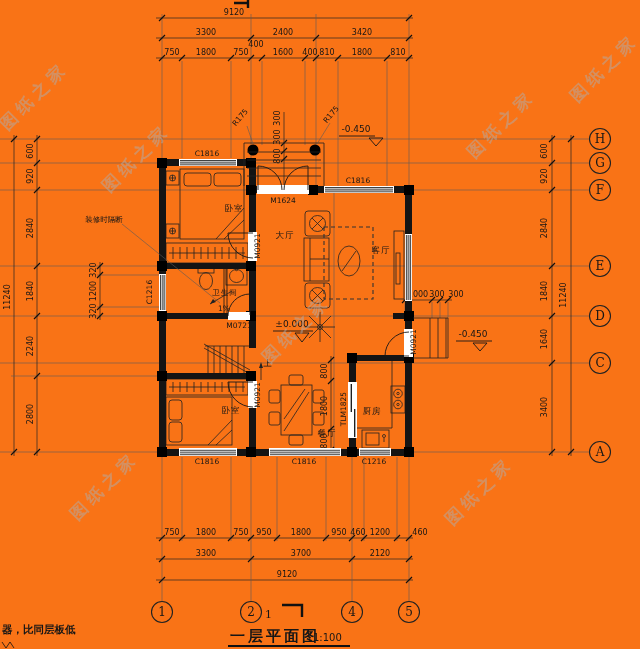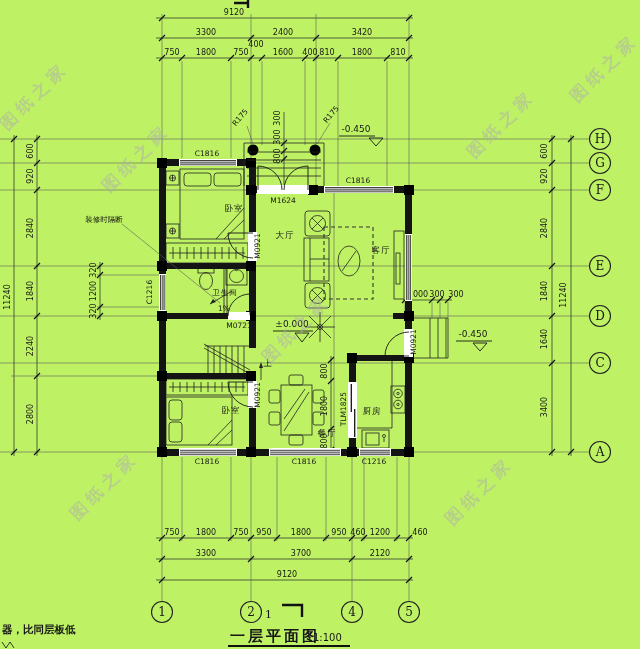--- a/index.html
+++ b/index.html
@@ -1,16 +1,16 @@
 <!DOCTYPE html>
 <html><head>
 <meta charset="utf-8">
 <style>
   html,body{margin:0;padding:0;background:#fff;}
-  #stage{position:relative;width:640px;height:649px;background:#bef264;overflow:hidden;
+  #stage{position:relative;width:640px;height:649px;background:#f97316;overflow:hidden;
          font-family:"DejaVu Sans",sans-serif;}
   svg{position:absolute;left:0;top:0;}
   svg text{font-family:"DejaVu Sans",sans-serif;fill:#161616;}
   .dim{font-size:8px;text-anchor:middle;}
   .tag{font-size:7.5px;text-anchor:middle;}
   .room{font-size:8.5px;text-anchor:middle;letter-spacing:1px;}
   .lvl{font-size:9px;text-anchor:middle;}
   .bub{font-size:12px;font-family:"DejaVu Serif",serif;text-anchor:middle;}
   .sec{font-size:11px;font-family:"DejaVu Serif",serif;}
   .wm{font-size:17px;font-weight:bold;letter-spacing:5px;fill:#aeaeae;opacity:.5;text-anchor:middle;}

